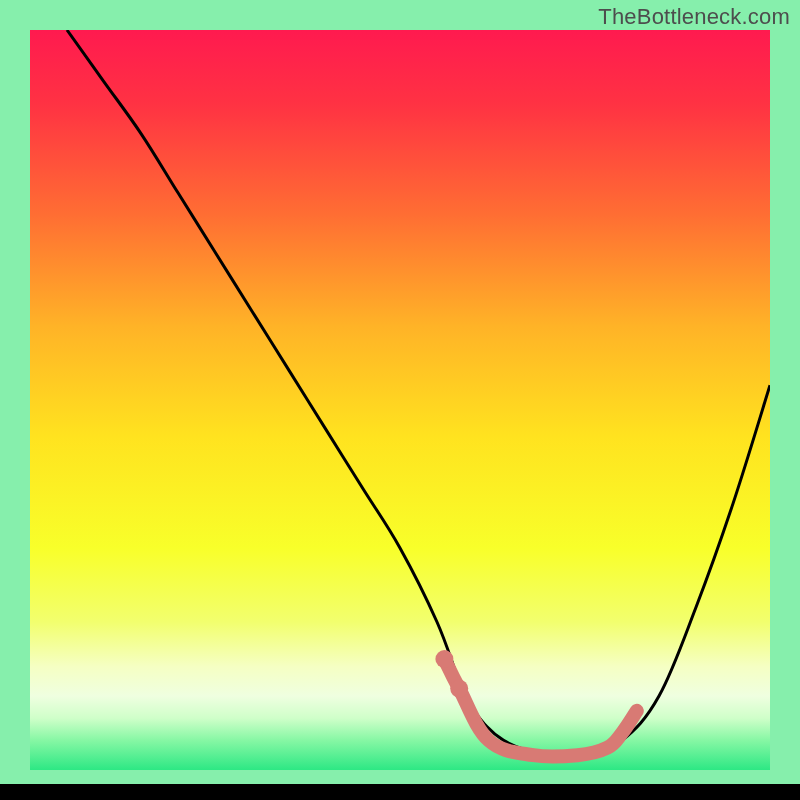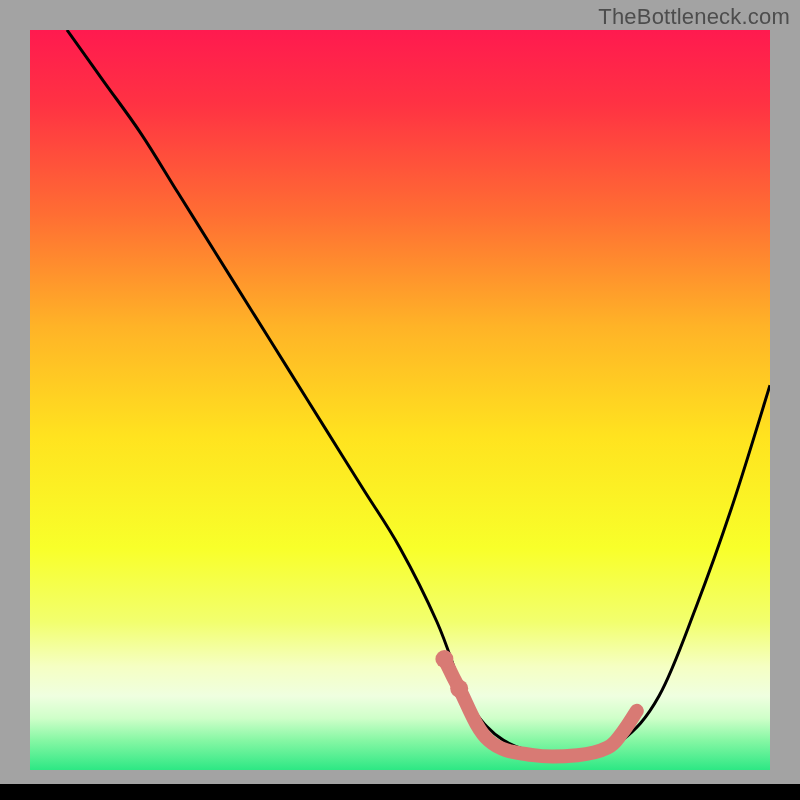--- a/index.html
+++ b/index.html
@@ -10,21 +10,21 @@
     background: #000;
     overflow: hidden;
     font-family: Arial, Helvetica, sans-serif;
   }
   .frame {
     position: absolute;
     left: 0;
     top: 0;
     width: 800px;
     height: 784px;
-    background: #a3a3a3;
+    background: #86efac;
   }
   .plot {
     position: absolute;
     left: 30px;
     top: 30px;
     width: 740px;
     height: 740px;
     overflow: hidden;
   }
   .watermark {

